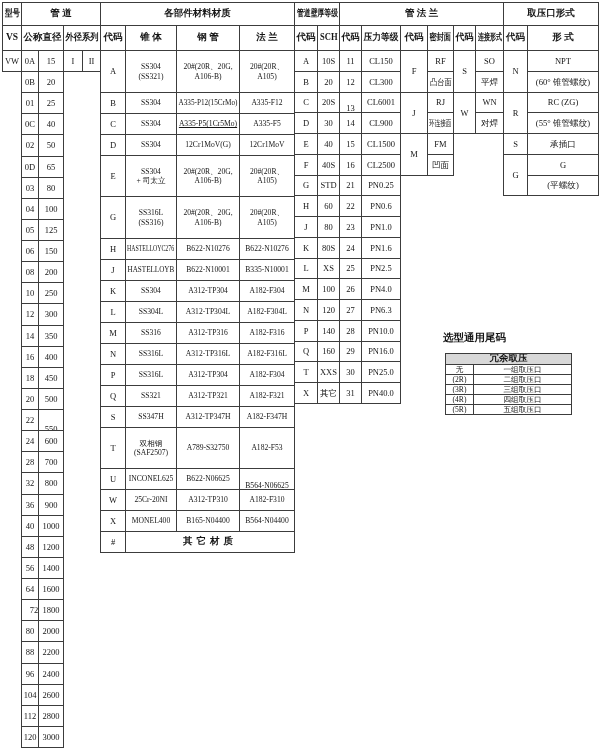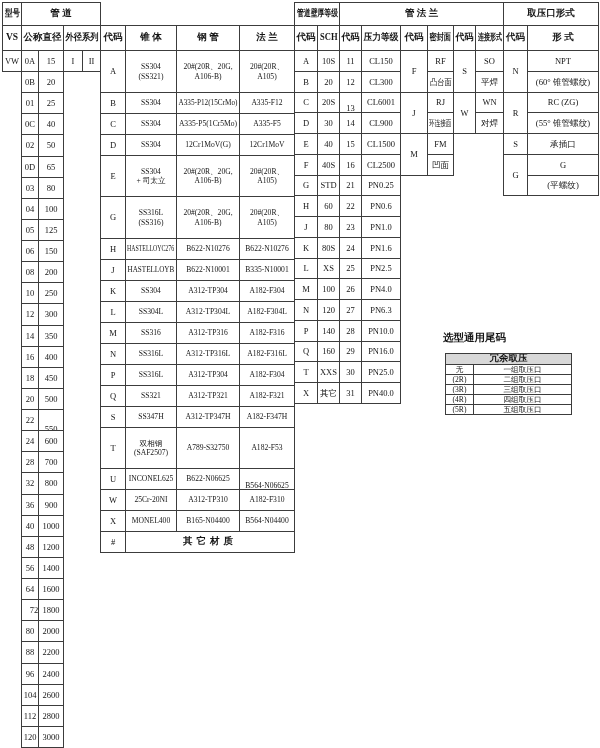--- a/index.html
+++ b/index.html
@@ -29,20 +29,23 @@
 <body>
 
 <div id="screen">
   <div class="tail-title">选型通用尾码</div>
 <div class="cell hd" style="left: 2px; top: 2px; width: 20px; height: 24px;">
       <span class="tx" style="transform: scaleX(0.789);">型号</span>
     </div>
     <div class="cell hd" style="left: 21px; top: 2px; width: 80px; height: 24px;">
       <span class="tx">管 道</span>
     </div>
+    <div class="cell hd" style="left: 100px; top: 2px; width: 195px; height: 24px;">
+      <span class="tx">各部件材料材质</span>
+    </div>
     <div class="cell hd" style="left: 294px; top: 2px; width: 46px; height: 24px;">
       <span class="tx" style="transform: scaleX(0.719);">管道壁厚等级</span>
     </div>
     <div class="cell hd" style="left: 339px; top: 2px; width: 165px; height: 24px;">
       <span class="tx">管 法 兰</span>
     </div>
     <div class="cell hd" style="left: 503px; top: 2px; width: 96px; height: 24px;">
       <span class="tx">取压口形式</span>
     </div>
     <div class="cell hd" style="left: 2px; top: 25px; width: 20px; height: 26px;">
@@ -329,21 +332,21 @@
     </div>
     <div class="cell f7" style="left: 239px; top: 92px; width: 56px; height: 22px;">
       <span class="tx">A335-F12</span>
     </div>
     <div class="cell f8" style="left: 100px; top: 113px; width: 26px; height: 22px;">
       <span class="tx">C</span>
     </div>
     <div class="cell f7" style="left: 125px; top: 113px; width: 52px; height: 22px;">
       <span class="tx">SS304</span>
     </div>
-    <div class="cell f7" style="left: 176px; top: 113px; width: 64px; height: 22px;">
+    <div class="cell f7" style="left: 176px; top: 113px; width: 64px; height: 22px; text-decoration: underline;">
       <span class="tx">A335-P5(1Cr5Mo)</span>
     </div>
     <div class="cell f7" style="left: 239px; top: 113px; width: 56px; height: 22px;">
       <span class="tx">A335-F5</span>
     </div>
     <div class="cell f8" style="left: 100px; top: 134px; width: 26px; height: 22px;">
       <span class="tx">D</span>
     </div>
     <div class="cell f7" style="left: 125px; top: 134px; width: 52px; height: 22px;">
       <span class="tx">SS304</span>

